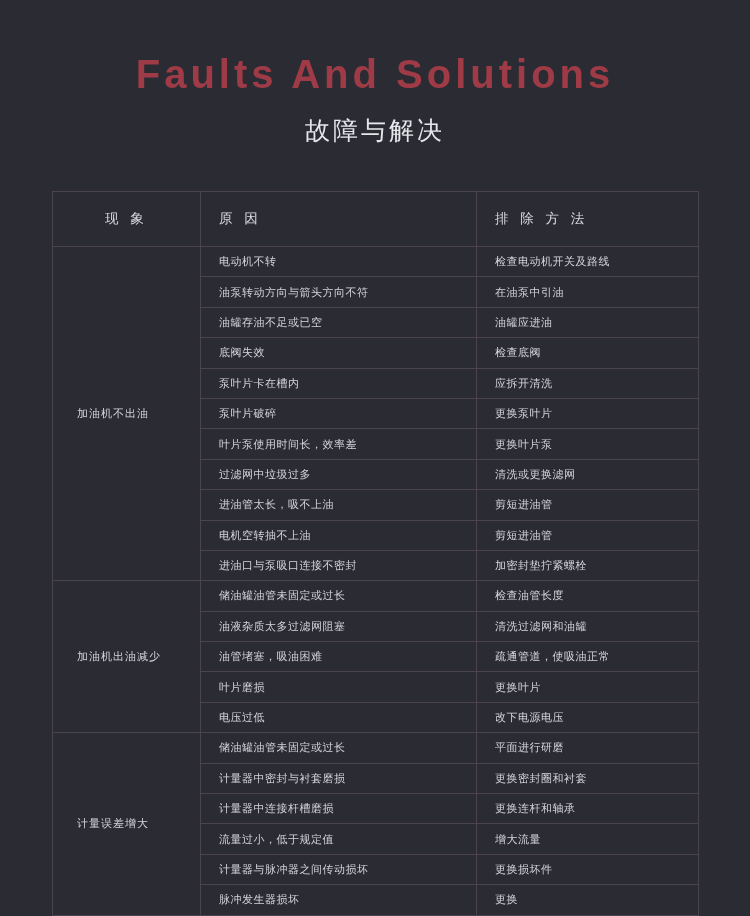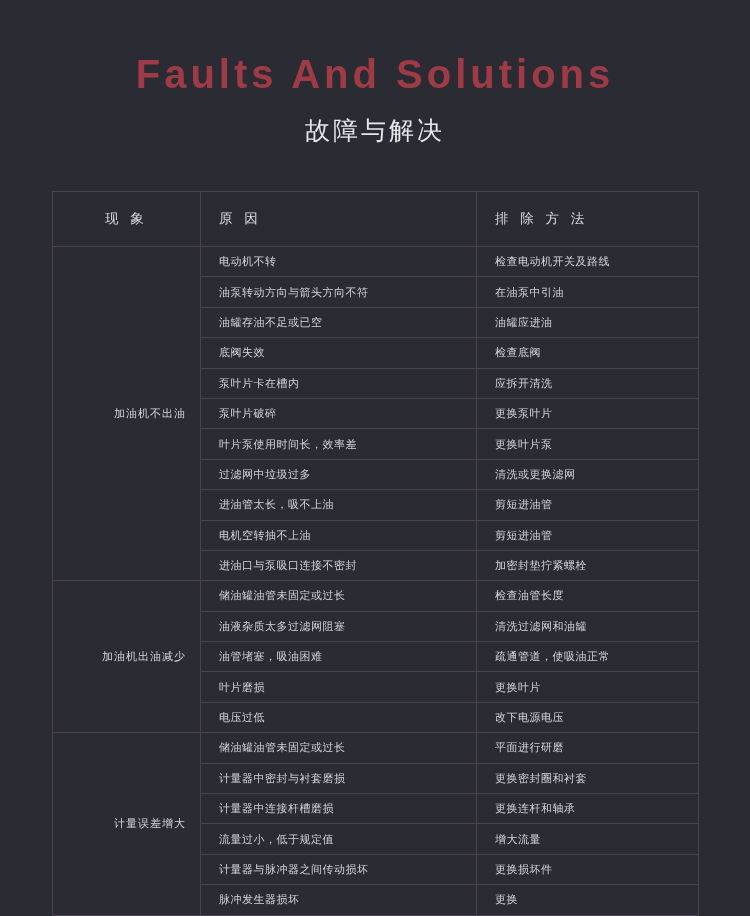--- a/index.html
+++ b/index.html
@@ -62,25 +62,25 @@
     height: 46px;
     padding: 4px 18px;
     letter-spacing: 4px;
     font-size: 13.5px;
     color: #dcdce2;
   }
   th.h1 { text-align: center; }
   th.h2, th.h3 { text-align: left; }
 
   td.phenom {
-    text-align: right;
+    text-align: left;
     font-size: 14px;
     letter-spacing: 1px;
     color: #e2e2e8;
-    padding: 0 14px;
+    padding: 0 24px;
   }
   td.cause, td.fix {
     height: 29.4px;
     padding: 0 18px;
     letter-spacing: 0.5px;
   }
   td.cause { text-align: left; }
   td.fix { text-align: left; }
 
   

